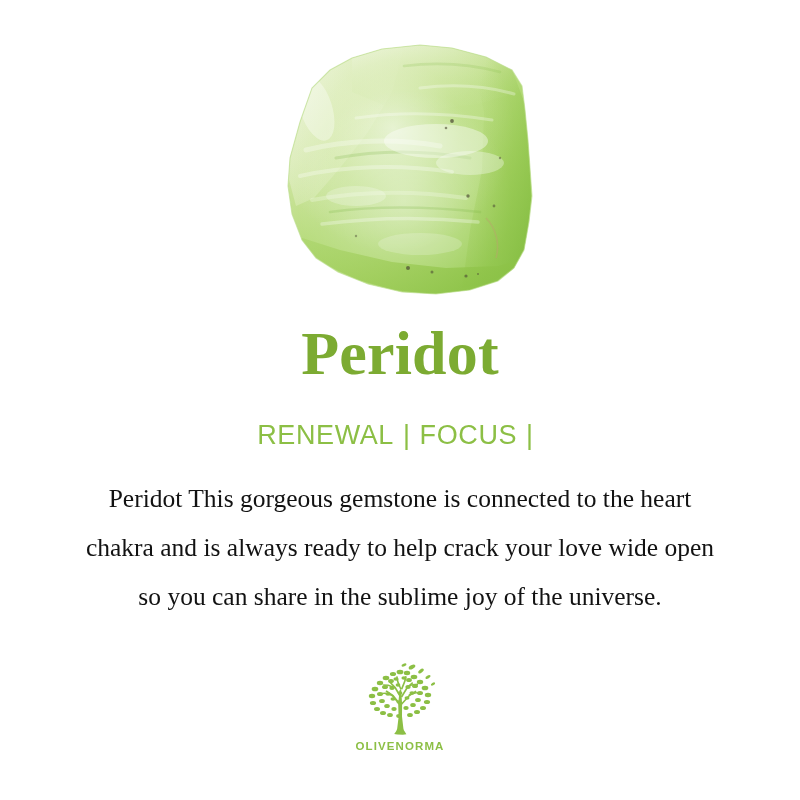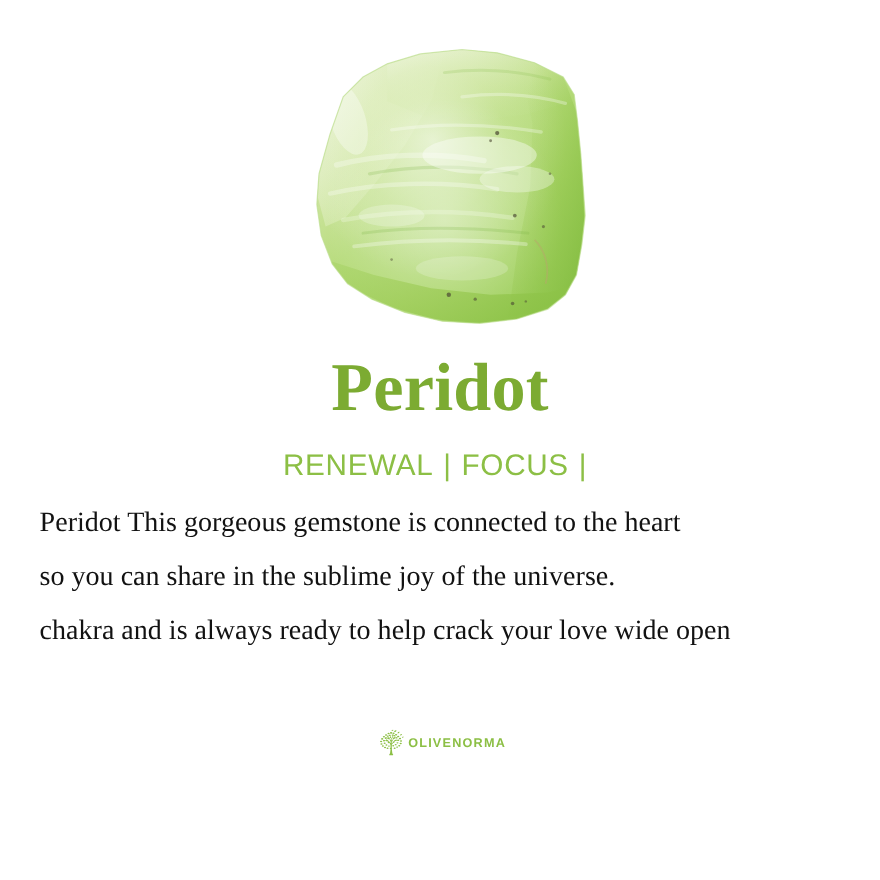--- a/index.html
+++ b/index.html
@@ -54,21 +54,21 @@
     color: #7CAB32;
     text-align: center;
     height: 86px;
     display: flex;
     align-items: center;
     justify-content: center;
   }
 
   
   .tagline {
-    margin: 0;
+    margin: 12px;
     padding: 0;
     font-family: "Liberation Sans", "DejaVu Sans", sans-serif;
     font-size: 27px;
     font-weight: 400;
     color: #8CBF45;
     text-align: right;
     letter-spacing: 0.6px;
     height: 54px;
     display: flex;
     align-items: center;
@@ -85,30 +85,31 @@
   
   .description {
     margin: 0;
     padding: 0 18px;
     width: 764px;
     box-sizing: border-box;
     font-family: "Liberation Serif", "DejaVu Serif", serif;
     font-size: 25.5px;
     line-height: 49px;
     color: #121212;
+    text-align: center;
     height: 150px;
   }
   .description .ln { display: block; }
 
   
   .logo-wrap {
     margin-top: 36px;
     width: 120px;
     display: flex;
-    flex-direction: row;
+    flex-direction: column;
     align-items: center;
   }
   .logo-tree {
     display: block;
     width: 96px;
     height: 78px;
   }
   .logo-word {
     margin-top: 3px;
     font-family: "Liberation Sans", "DejaVu Sans", sans-serif;
@@ -246,22 +247,22 @@
 
   <div class="tagline">
     <span>RENEWAL</span>
     <span class="sep">|</span>
     <span>FOCUS</span>
     <span class="sep">|</span>
   </div>
 
   <div class="description">
     <span class="ln">Peridot This gorgeous gemstone is connected to the heart</span>
+    <span class="ln">chakra and is always ready to help crack your love wide open</span>
     <span class="ln">so you can share in the sublime joy of the universe.</span>
-    <span class="ln">chakra and is always ready to help crack your love wide open</span>
   </div>
 
   <div class="logo-wrap">
     <svg class="logo-tree" viewBox="0 0 96 78" xmlns="http://www.w3.org/2000/svg">
       <g fill="#8CBF45">
 
         <path d="M45.4,74.6 C44.2,74.6 43.0,74.4 42.2,74.1 L44.0,71.4 C44.6,70.6 45.0,69.6 45.2,68.5
                  L46.6,57.0 L46.2,44.0 L47.6,30.0 L49.2,30.0 L50.1,44.0 L50.0,56.5 L51.4,68.4
                  C51.6,69.6 52.0,70.7 52.7,71.6 L54.4,74.2 C53.4,74.5 52.1,74.7 50.8,74.7 Z"></path>
 

